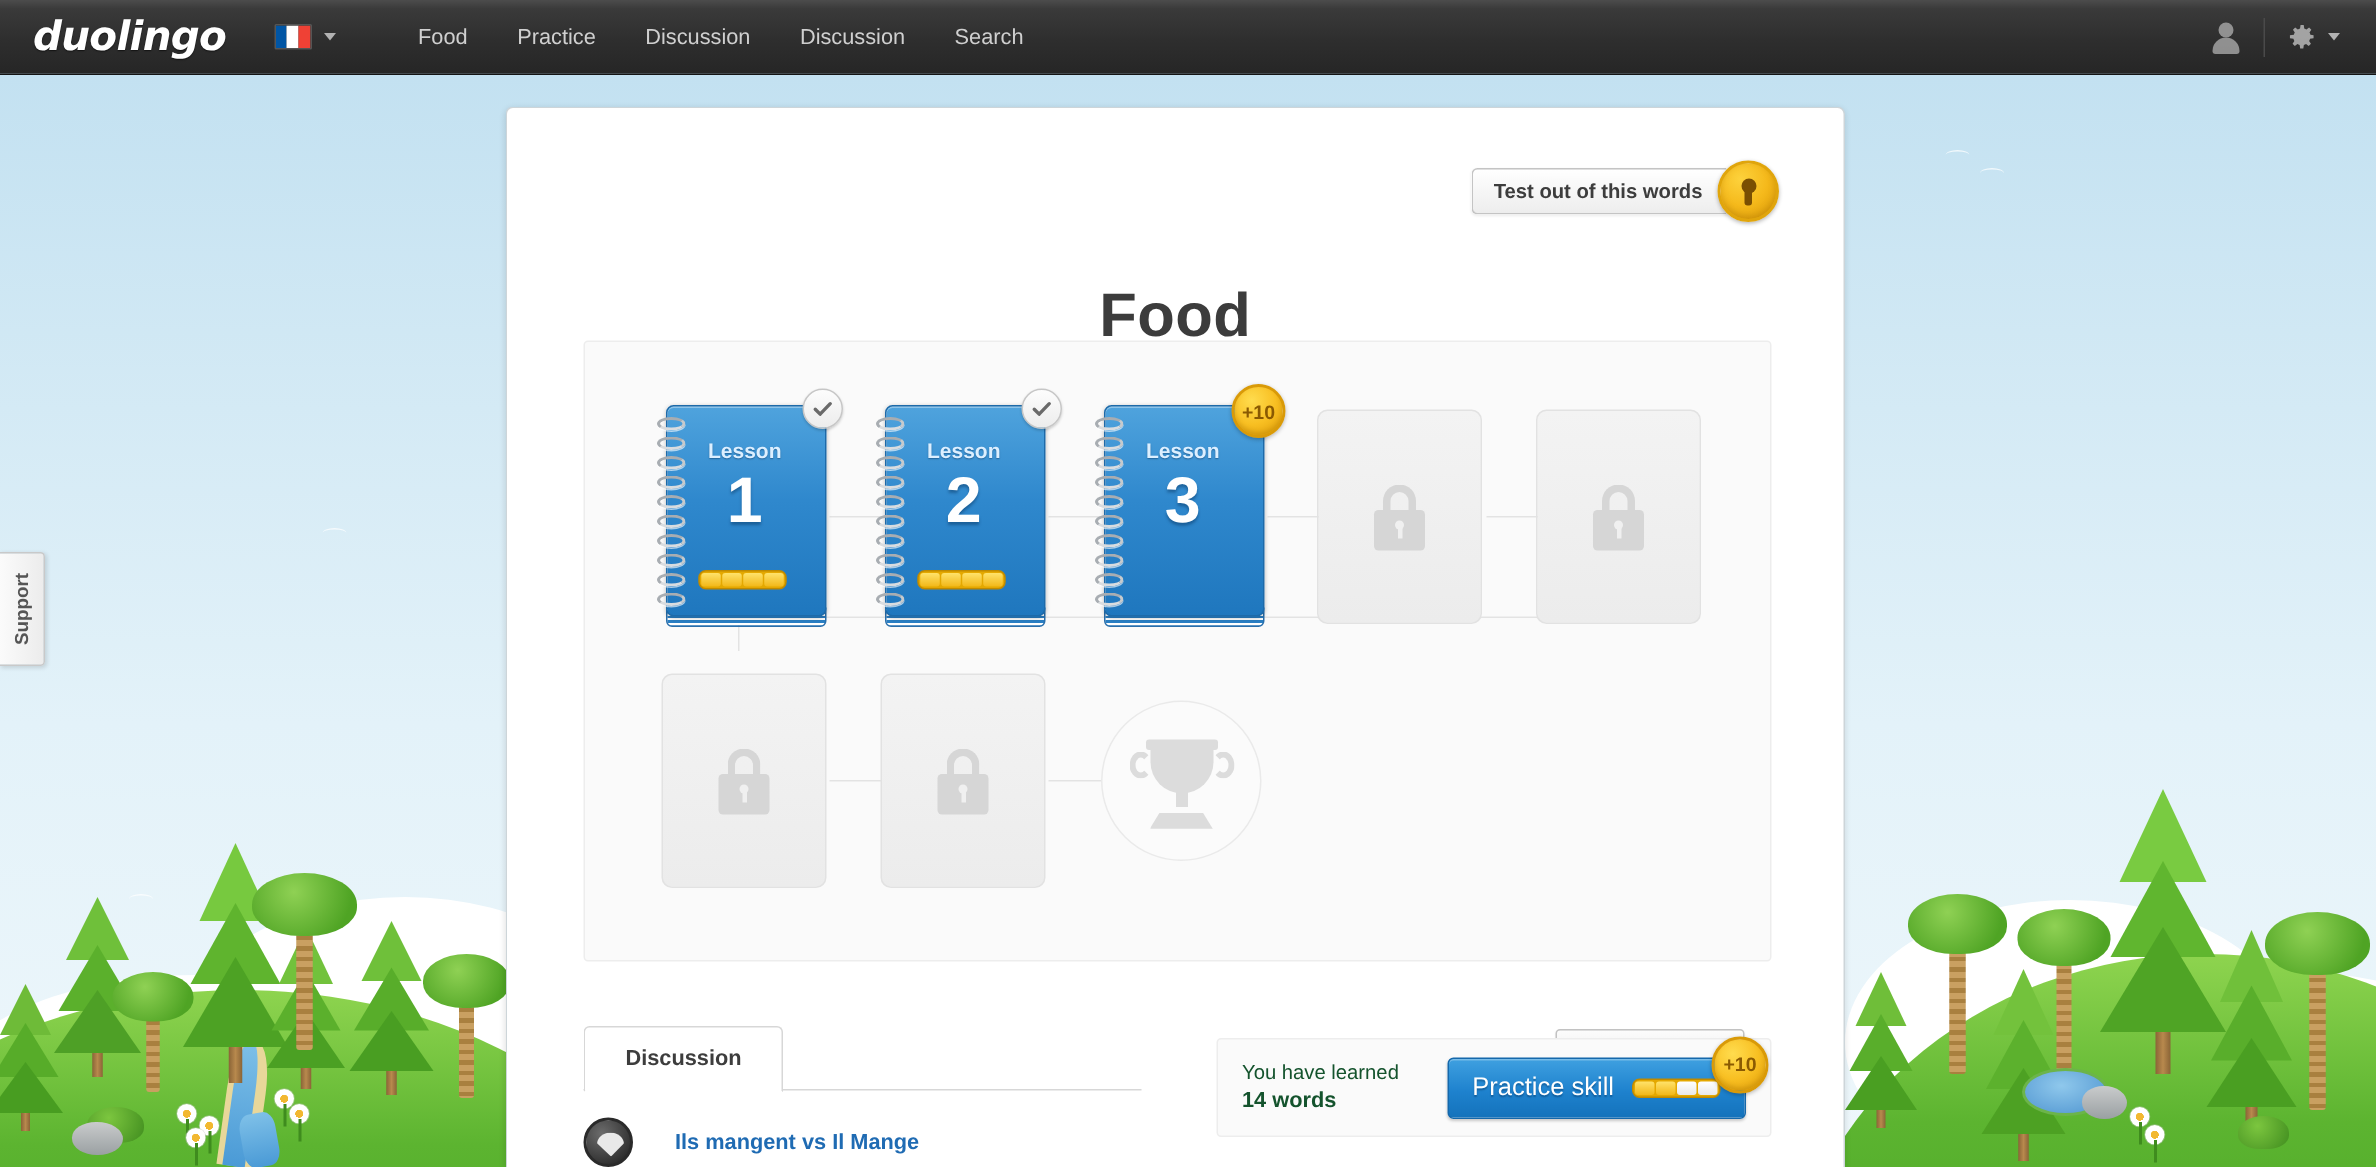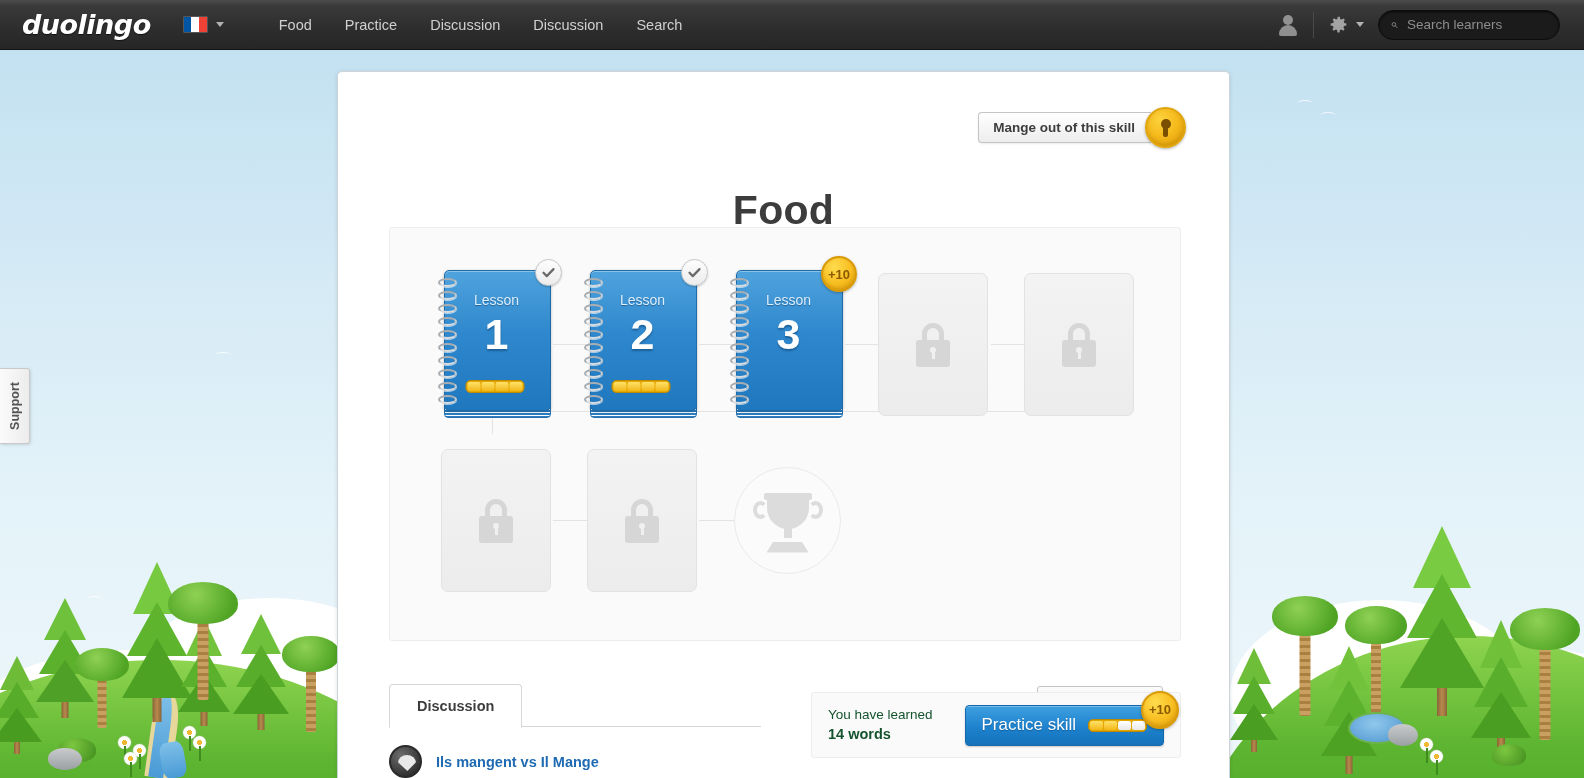--- a/index.html
+++ b/index.html
@@ -206,21 +206,21 @@
   .nb-spiral { position: absolute; left: 0; top: 6px; bottom: 12px; width: 20px; }
   .nb-ring {
     position: absolute; left: 0; width: 19px; height: 9px;
     border: 2.4px solid #a8adb2; border-radius: 50%;
     border-bottom-color: #d9dcdf; border-right-color: #c6cacd;
     background: transparent;
     box-shadow: 0 1px 0 rgba(255,255,255,.6);
   }
   .nb-label {
     position: absolute; left: 8px; right: 4px; top: 22px; text-align: center;
-    font-size: 14px; color: #dcefff; font-weight: normal;
+    font-size: 14px; color: #dcefff; font-weight: bold;
     text-shadow: 0 1px 1px rgba(0,40,80,.45);
   }
   .nb-num {
     position: absolute; left: 8px; right: 4px; top: 43px; text-align: center;
     font-size: 43px; color: #fff; font-weight: bold; line-height: 1;
     text-shadow: 0 2px 2px rgba(0,40,80,.4);
   }
   .strength {
     position: absolute; left: 50%; transform: translateX(-50%); bottom: 25px;
     display: flex; gap: 1px; padding: 1px; border-radius: 5px;
@@ -304,21 +304,21 @@
     border-radius: 4px 4px 0 0; font-size: 14.5px; font-weight: bold; color: #3d3d3d; cursor: pointer;
   }
   #new-discussion-btn {
     position: absolute; right: 18px; top: 2px; height: 28px; padding: 0 14px;
     display: flex; align-items: center;
     background: linear-gradient(to bottom,#fcfcfc,#e9e9e9);
     border: 1px solid #c2c2c2; border-radius: 3px;
     font-size: 13.5px; color: #3d3d3d; cursor: pointer;
     box-shadow: 0 1px 1px rgba(0,0,0,.07);
   }
-  .disc-item { display: flex; align-items: center; gap: 14px; margin-top: 18px; }
+  .disc-item { display: flex; align-items: center; gap: 28px; margin-top: 18px; }
   .disc-avatar {
     width: 33px; height: 33px; border-radius: 50%; flex: 0 0 33px;
     background: radial-gradient(circle at 35% 30%, #6c6c6c, #1d1d1d);
     border: 2px solid #2a2a2a; position: relative; overflow: hidden;
   }
   .disc-avatar::before {
     content: ""; position: absolute; left: 7px; top: 8px; width: 18px; height: 16px;
     border-radius: 50%; background: #e9e9e9;
     clip-path: polygon(0 0, 100% 0, 100% 45%, 52% 100%, 0 45%);
   }
@@ -509,38 +509,31 @@
         <div class="body"></div>
     </div>
     <div class="navdivider"></div>
     <div class="gearbox">
       <svg class="gear" viewBox="0 0 24 24">
         <path fill="#c0c0c0" d="M12 8.6a3.4 3.4 0 1 0 0 6.8 3.4 3.4 0 0 0 0-6.8zm0 5a1.6 1.6 0 1 1 0-3.2 1.6 1.6 0 0 1 0 3.2z"></path>
         <path fill="#c0c0c0" d="M21 13.2v-2.4l-2.4-.4a6.9 6.9 0 0 0-.7-1.7l1.4-2-1.7-1.7-2 1.4a6.9 6.9 0 0 0-1.7-.7L13.5 3h-2.4l-.4 2.7c-.6.15-1.17.4-1.7.7l-2-1.4-1.7 1.7 1.4 2c-.3.53-.55 1.1-.7 1.7L3 10.8v2.4l2.7.4c.15.6.4 1.17.7 1.7l-1.4 2 1.7 1.7 2-1.4c.53.3 1.1.55 1.7.7l.4 2.7h2.4l.4-2.7c.6-.15 1.17-.4 1.7-.7l2 1.4 1.7-1.7-1.4-2c.3-.53.55-1.1.7-1.7z"></path>
       </svg>
       <div class="caret"></div>
     </div>
-    <div id="searchbox">
-      <svg class="mag" viewBox="0 0 24 24">
-        <circle cx="10" cy="10" r="6.3" fill="none" stroke="#b8b8b8" stroke-width="2.6"></circle>
-        <line x1="14.6" y1="14.6" x2="21" y2="21" stroke="#b8b8b8" stroke-width="2.8" stroke-linecap="round"></line>
-      </svg>
-      <input id="search-input" placeholder="Search learners" style="">
-    </div>
   </div>
 </div>
 
 <div id="support-tab">
   <span>Support</span>
 </div>
 
 <div id="page">
 
   <div id="testout-wrap">
-    <div id="testout-btn">Mange out of this skill</div>
+    <div id="testout-btn">Test out of this words</div>
     <div class="keycoin">
       <div class="keyhole">
           <div class="kh-top"></div>
           <div class="kh-bot"></div>
         </div>
     </div>
   </div>
 
   <h1 id="page-title">Food</h1>
 

